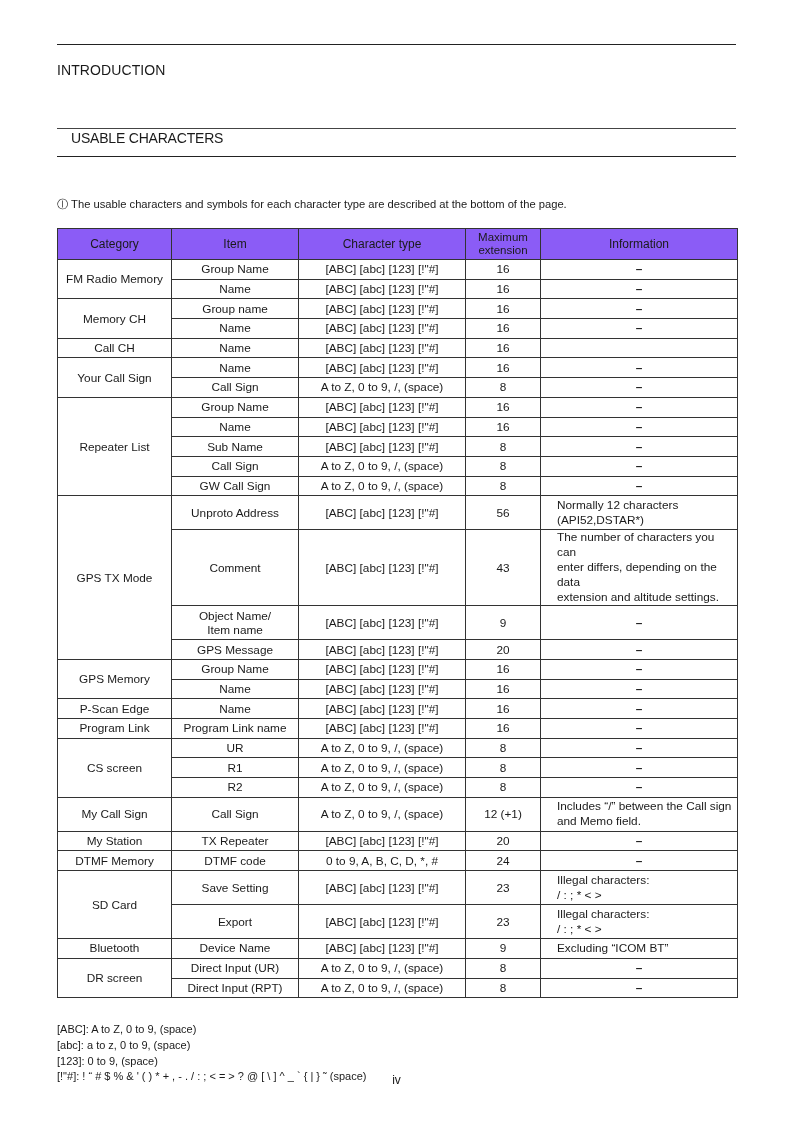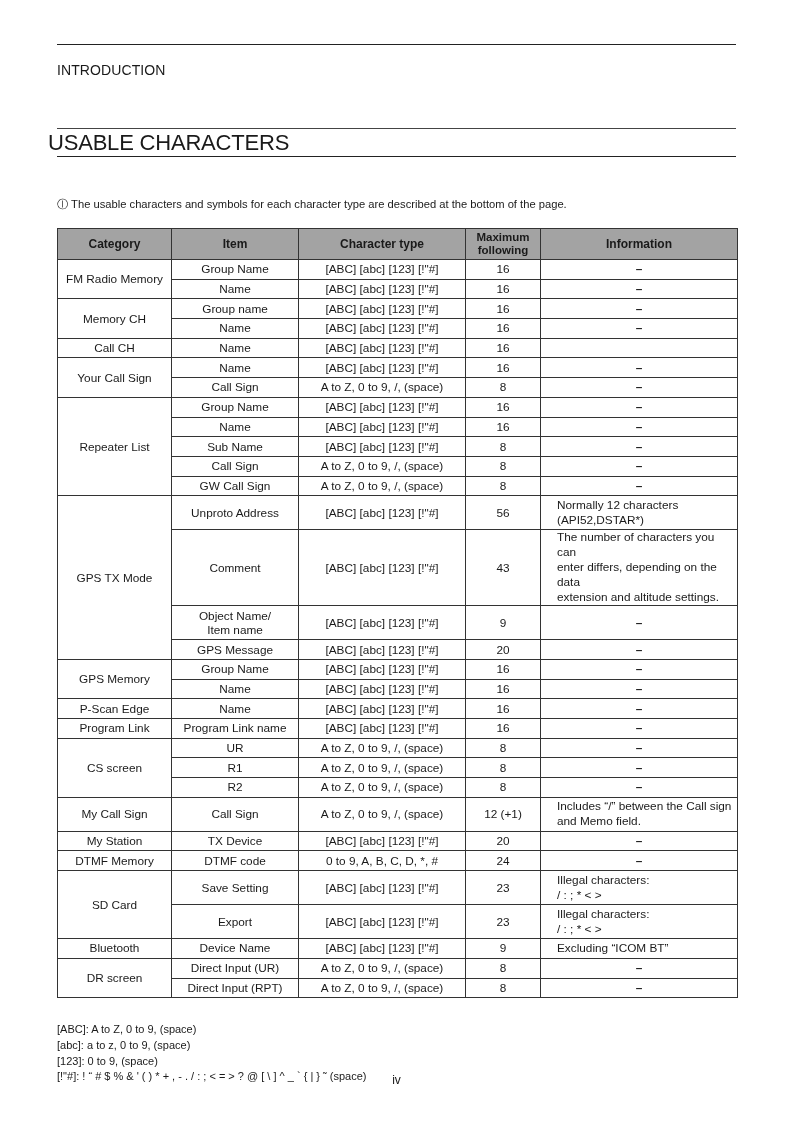--- a/index.html
+++ b/index.html
@@ -1,26 +1,26 @@
 <!DOCTYPE html>
 <html><head>
 <meta charset="utf-8">
 <style>
   html, body { margin: 0; padding: 0; background: #ffffff; }
   body { width: 793px; height: 1122px; position: relative; font-family: "Liberation Sans", sans-serif; color: #1a1a1a; overflow: hidden; }
   .rule-top { position: absolute; left: 57px; top: 44px; width: 679px; height: 0; border-top: 1.5px solid #222; }
   .section-label { position: absolute; left: 57px; top: 62px; font-size: 14px; letter-spacing: 0.1px; }
   .rule-title-top { position: absolute; left: 57px; top: 128px; width: 679px; border-top: 1px solid #444; }
-  .page-title { position: absolute; left: 48px; top: 130px; font-size: 22px; letter-spacing: -0.2px; }
+  .page-title { position: absolute; left: 71px; top: 130px; font-size: 14px; letter-spacing: -0.2px; }
   .rule-title-bottom { position: absolute; left: 57px; top: 156px; width: 679px; border-top: 1.5px solid #222; }
   .intro { position: absolute; left: 57px; top: 165px; font-size: 13.3px; line-height: 16px; }
   .note { position: absolute; left: 57px; top: 197px; font-size: 11.2px; }
   table.chars { position: absolute; left: 57px; top: 228px; border-collapse: collapse; table-layout: fixed; width: 680px; font-size: 11.8px; }
   table.chars th, table.chars td { border: 1px solid #333; padding: 0 3px; text-align: center; vertical-align: middle; line-height: 14px; }
-  table.chars th { background: #a3a3a3; font-weight: bold; font-size: 12px; height: 30px; }
+  table.chars th { background: #8b5cf6; font-weight: normal; font-size: 12px; height: 30px; }
   table.chars th.small { font-size: 11.5px; line-height: 13px; }
   table.chars td { height: 18.7px; }
   table.chars td.info-text { text-align: left; padding-left: 16px; font-size: 11.8px; line-height: 15px; }
   table.chars td.tall2 { height: 33px; }
   table.chars td.tall3 { height: 49px; }
   .dash { font-weight: bold; }
   .legend { position: absolute; left: 57px; top: 982px; font-size: 11px; line-height: 15.8px; margin-top: 40px; }
   .page-num { position: absolute; left: 0; width: 793px; top: 1073px; text-align: center; font-size: 12px; }
 </style>
 </head>
@@ -46,21 +46,21 @@
       <col style="width:127px">
       <col style="width:167px">
       <col style="width:75px">
       <col style="width:197px">
   </colgroup>
   <thead>
     <tr>
       <th>Category</th>
       <th>Item</th>
       <th>Character type</th>
-      <th class="small"><span>Maximum</span><br><span>following</span></th>
+      <th class="small"><span>Maximum</span><br><span>extension</span></th>
       <th>Information</th>
     </tr>
   </thead>
   <tbody>
 
     <tr>
       <td rowspan="2">FM Radio Memory</td>
       <td>Group Name</td>
       <td>[ABC] [abc] [123] [!"#]</td>
       <td>16</td>
@@ -220,21 +220,21 @@
     <tr>
       <td class="tall2">My Call Sign</td>
       <td>Call Sign</td>
       <td>A to Z, 0 to 9, /, (space)</td>
       <td>12 (+1)</td>
       <td class="info-text"><span>Includes “/” between the Call sign</span><br><span>and Memo field.</span></td>
     </tr>
 
     <tr>
       <td>My Station</td>
-      <td>TX Device</td>
+      <td>TX Repeater</td>
       <td>[ABC] [abc] [123] [!"#]</td>
       <td>20</td>
       <td class="dash">–</td>
     </tr>
 
     <tr>
       <td>DTMF Memory</td>
       <td>DTMF code</td>
       <td>0 to 9, A, B, C, D, *, #</td>
       <td>24</td>

